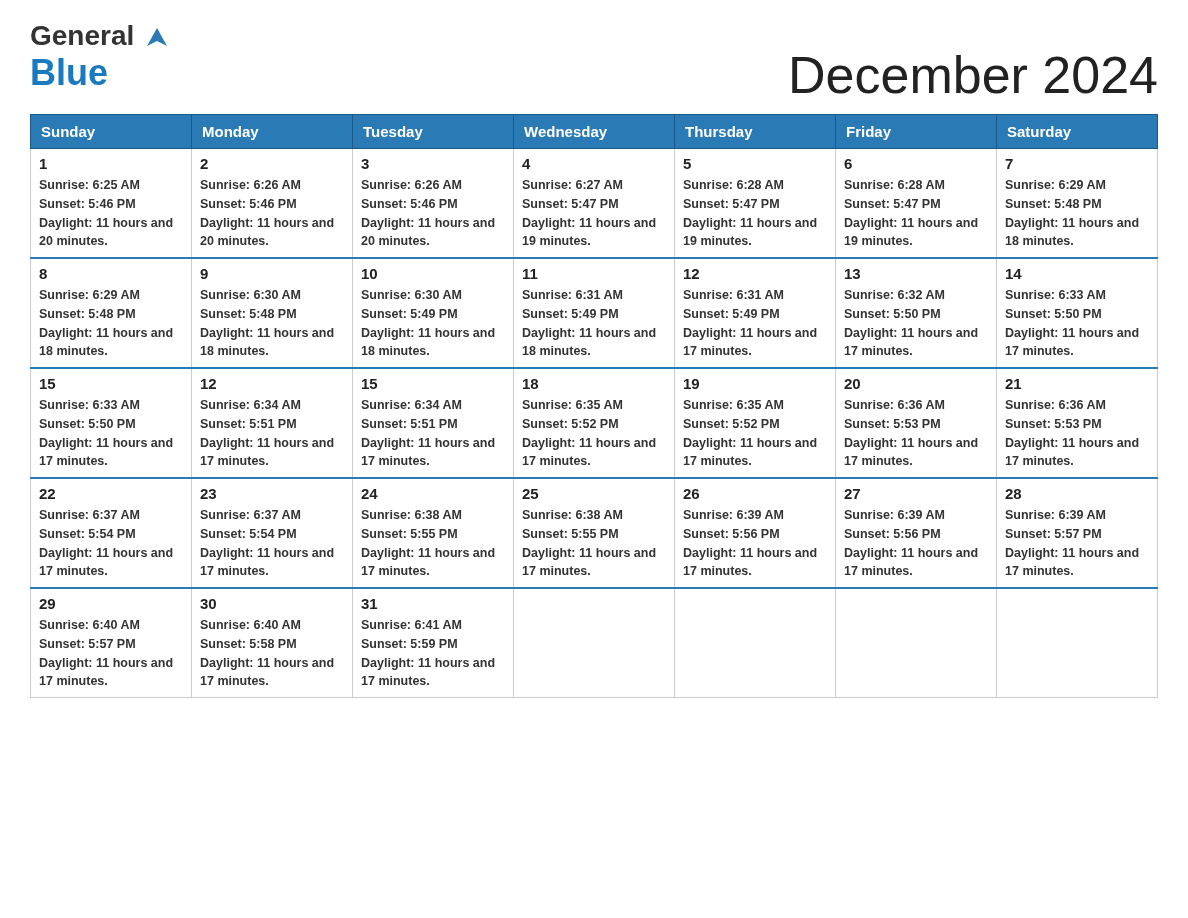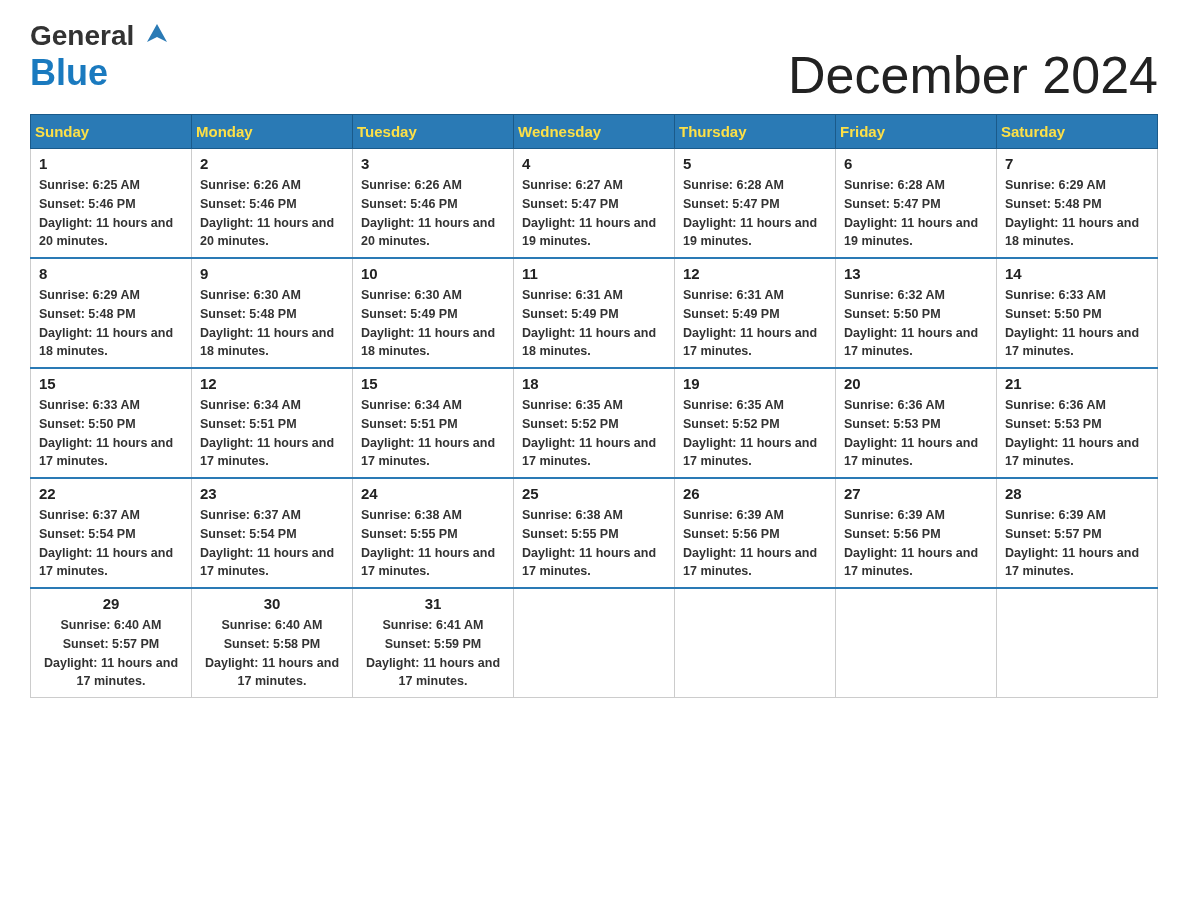--- a/index.html
+++ b/index.html
@@ -16,21 +16,21 @@
       align-items: flex-start;
       margin-bottom: 10px;
     }
     .logo {
       display: flex;
       flex-direction: column;
       align-items: flex-start;
     }
     .logo-text {
       display: flex;
-      align-items: flex-start;
+      align-items: flex-end;
       gap: 8px;
     }
     .logo-general {
       font-size: 28px;
       font-weight: bold;
       color: #333;
     }
     .logo-blue {
       font-size: 36px;
       font-weight: bold;
@@ -51,24 +51,24 @@
       color: #444;
       margin-top: 4px;
     }
     table {
       width: 100%;
       border-collapse: collapse;
       margin-top: 10px;
     }
     thead th {
       background-color: #2a7ab5;
-      color: #fde047;
+      color: #ffffff;
       font-size: 15px;
       font-weight: bold;
-      padding: 8px 4px;
+      padding: 8px 10px;
       text-align: left;
       border: 1px solid #1a5a8a;
     }
     tbody td {
       border: 1px solid #ccc;
       vertical-align: top;
       padding: 6px 8px;
       font-size: 13px;
       color: #333;
       width: 14.28%;
@@ -85,21 +85,20 @@
       font-size: 12.5px;
       line-height: 1.5;
       color: #333;
       font-weight: bold;
     }
     tbody tr {
       border-bottom: 2px solid #2a7ab5;
     }
     tbody tr:last-child {
       border-bottom: 1px solid #ccc;
-      text-align: center;
     }
     .empty-cell {
       background: #fff;
     }
   </style>
 </head>
 <body>
 
 <div class="header">
   <div class="logo">

